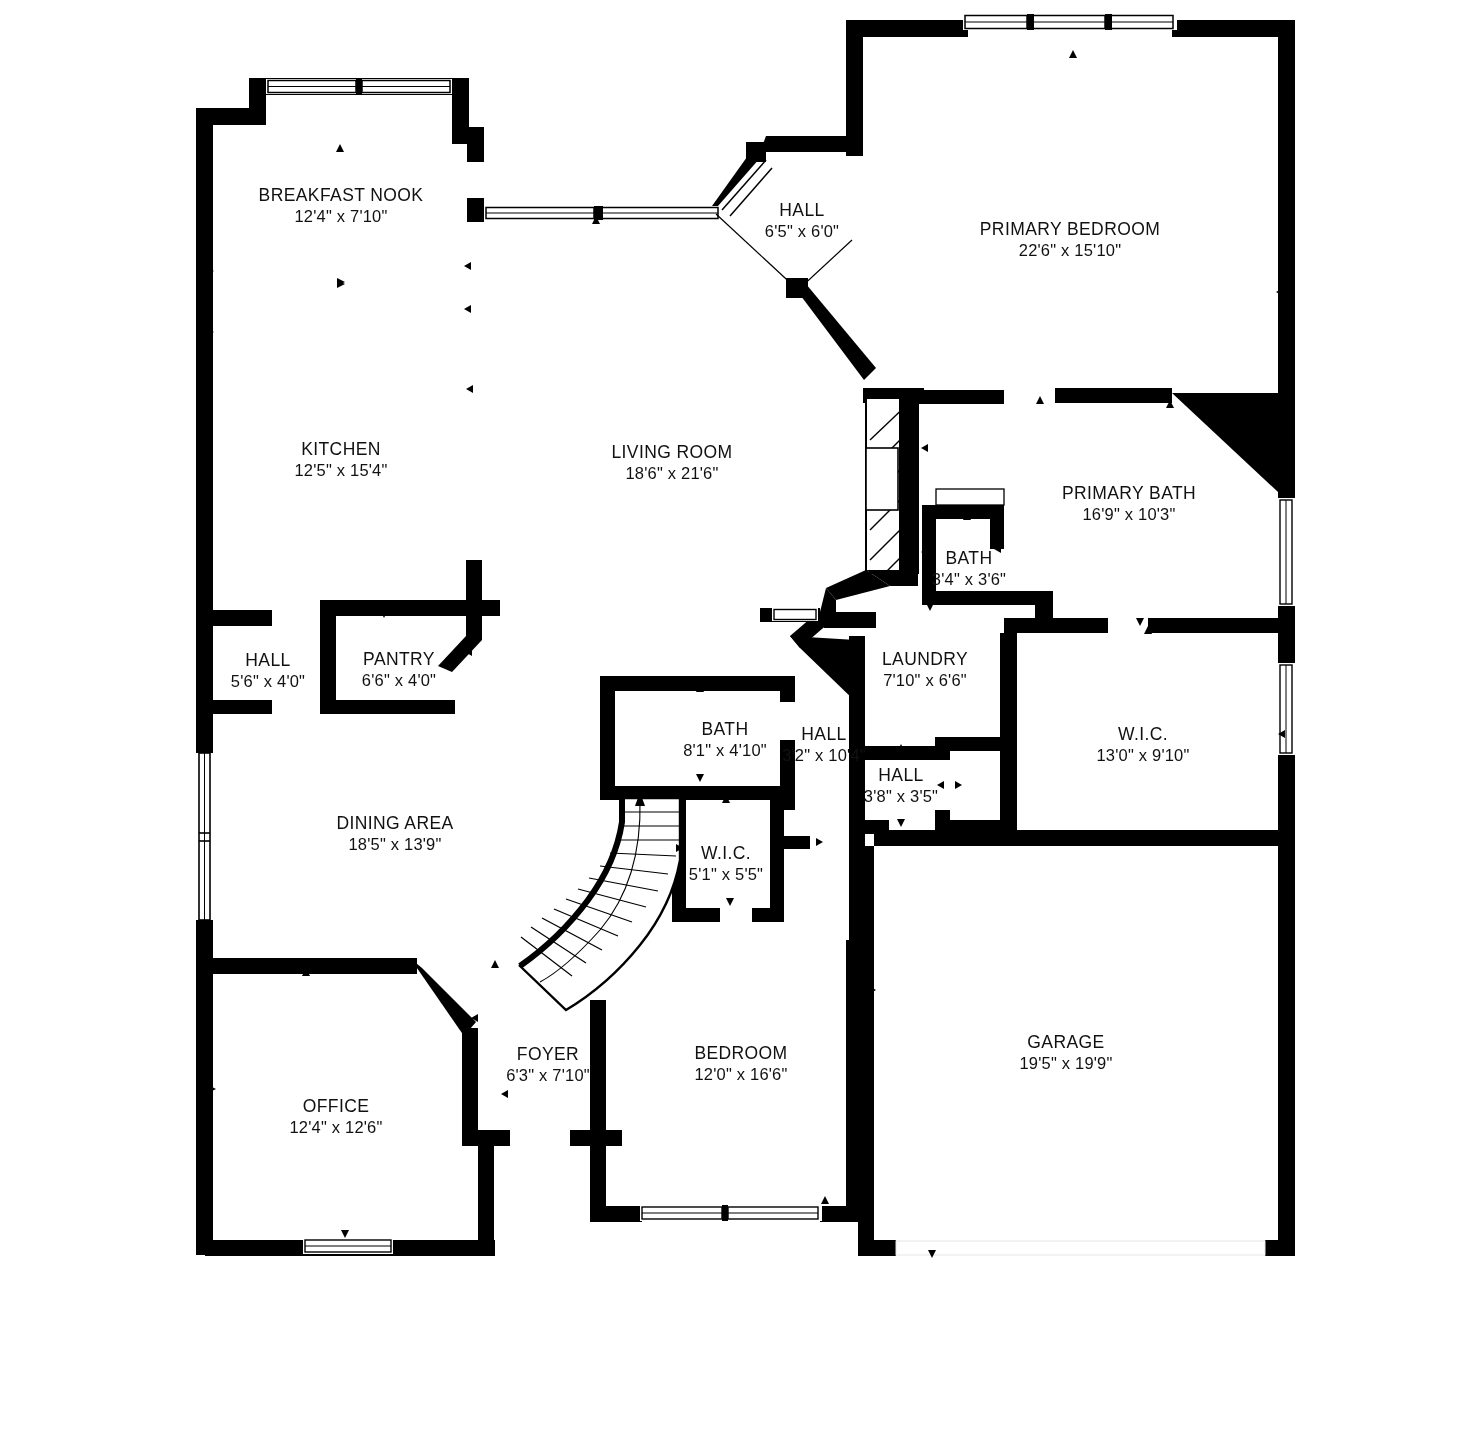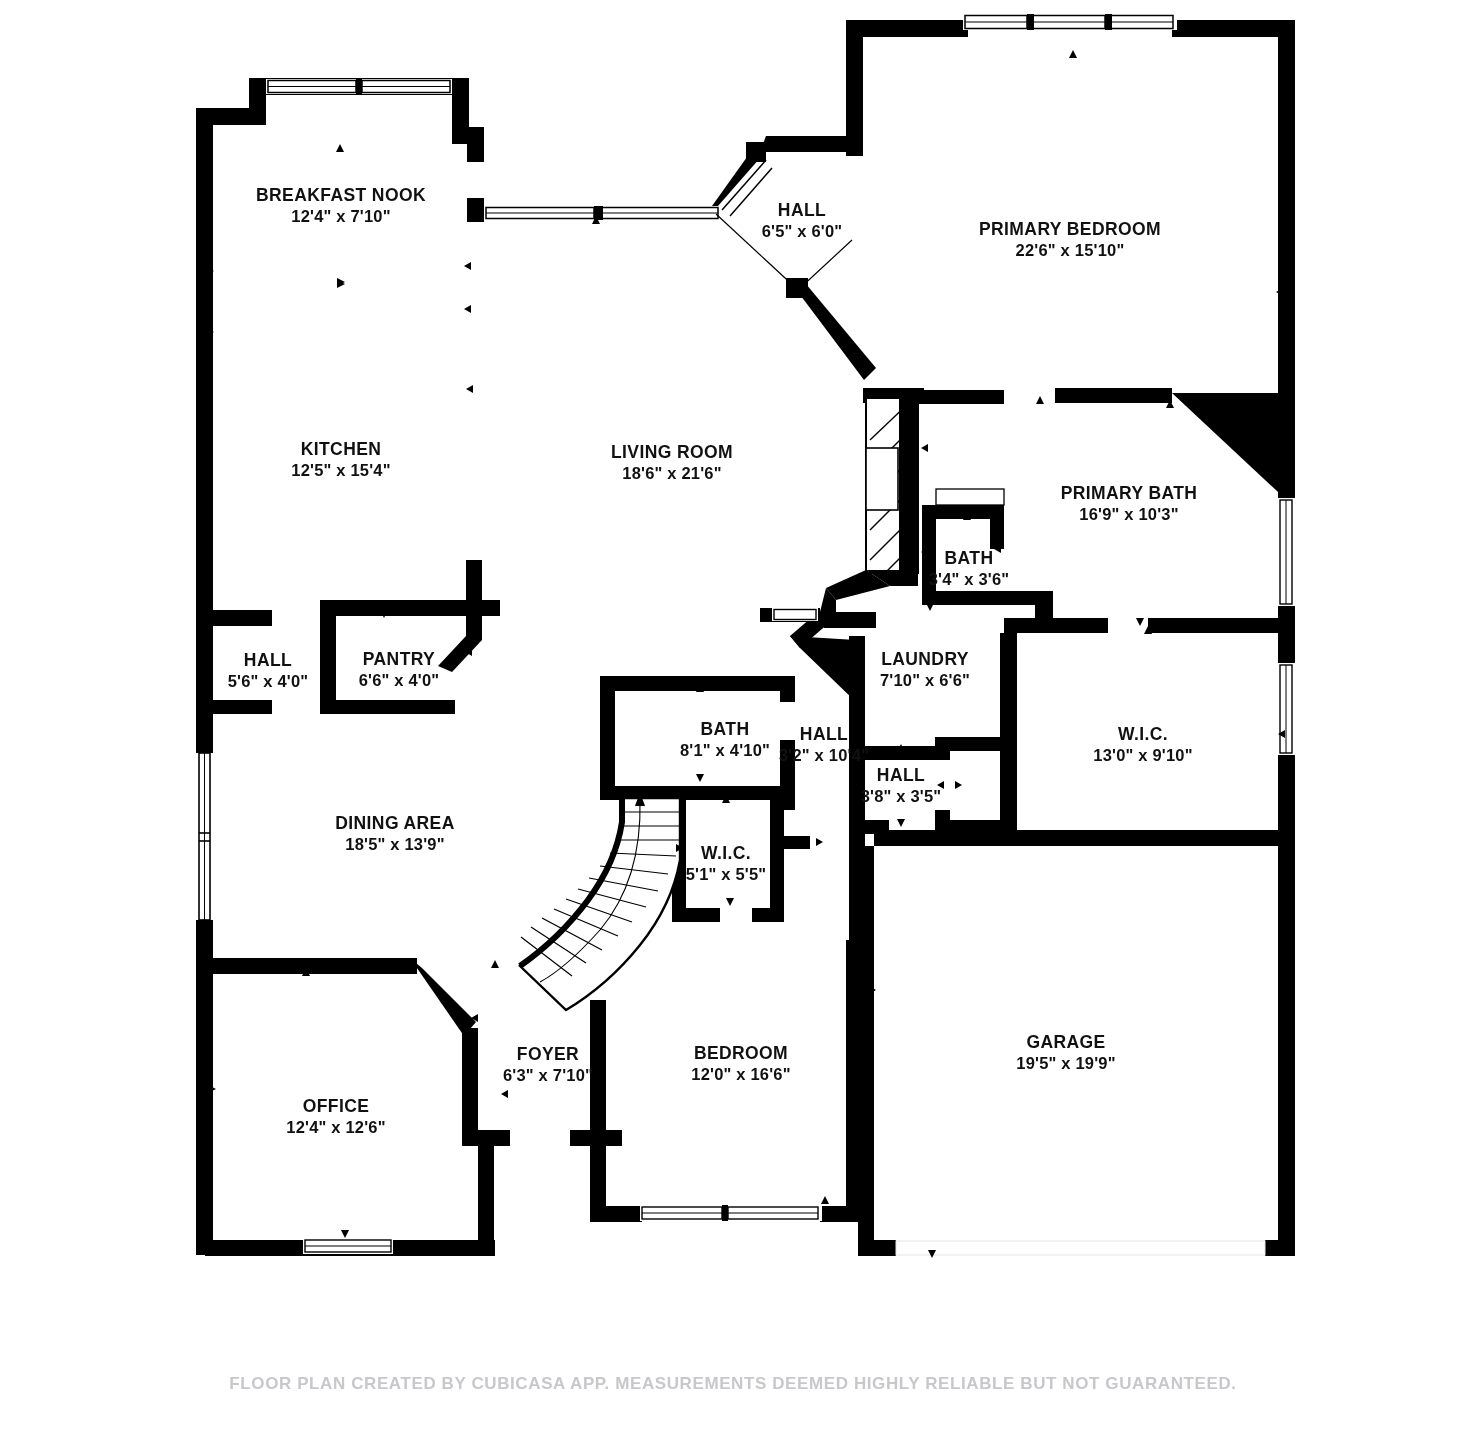--- a/index.html
+++ b/index.html
@@ -13,21 +13,20 @@
     height: 1436px;
     font-family: "Liberation Sans", sans-serif;
     position: relative;
     overflow: hidden;
   }
   #plan-wrap {
     position: absolute;
     left: 0; top: 0;
     width: 1466px;
     height: 1436px;
-    font-weight: bold;
   }
   svg#floorplan {
     display: block;
     width: 1466px;
     height: 1436px;
   }
   .rm-label {
     font-family: "Liberation Sans", sans-serif;
     font-size: 17.5px;
     fill: #111111;
@@ -421,15 +420,14 @@
     <text class="rm-label" x="741" y="1059">BEDROOM</text>
     <text class="rm-dim" x="741" y="1080">12'0" x 16'6"</text>
 
     <text class="rm-label" x="336" y="1112">OFFICE</text>
     <text class="rm-dim" x="336" y="1133">12'4" x 12'6"</text>
 
   </g>
 
 </svg>
 
-<div class="footer-note">FLOOR PLAN CREATED BY CUBICASA APP. MEASUREMENTS DEEMED HIGHLY RELIABLE BUT NOT GUARANTEED.</div>
 
 </div>
 
 </body></html>

